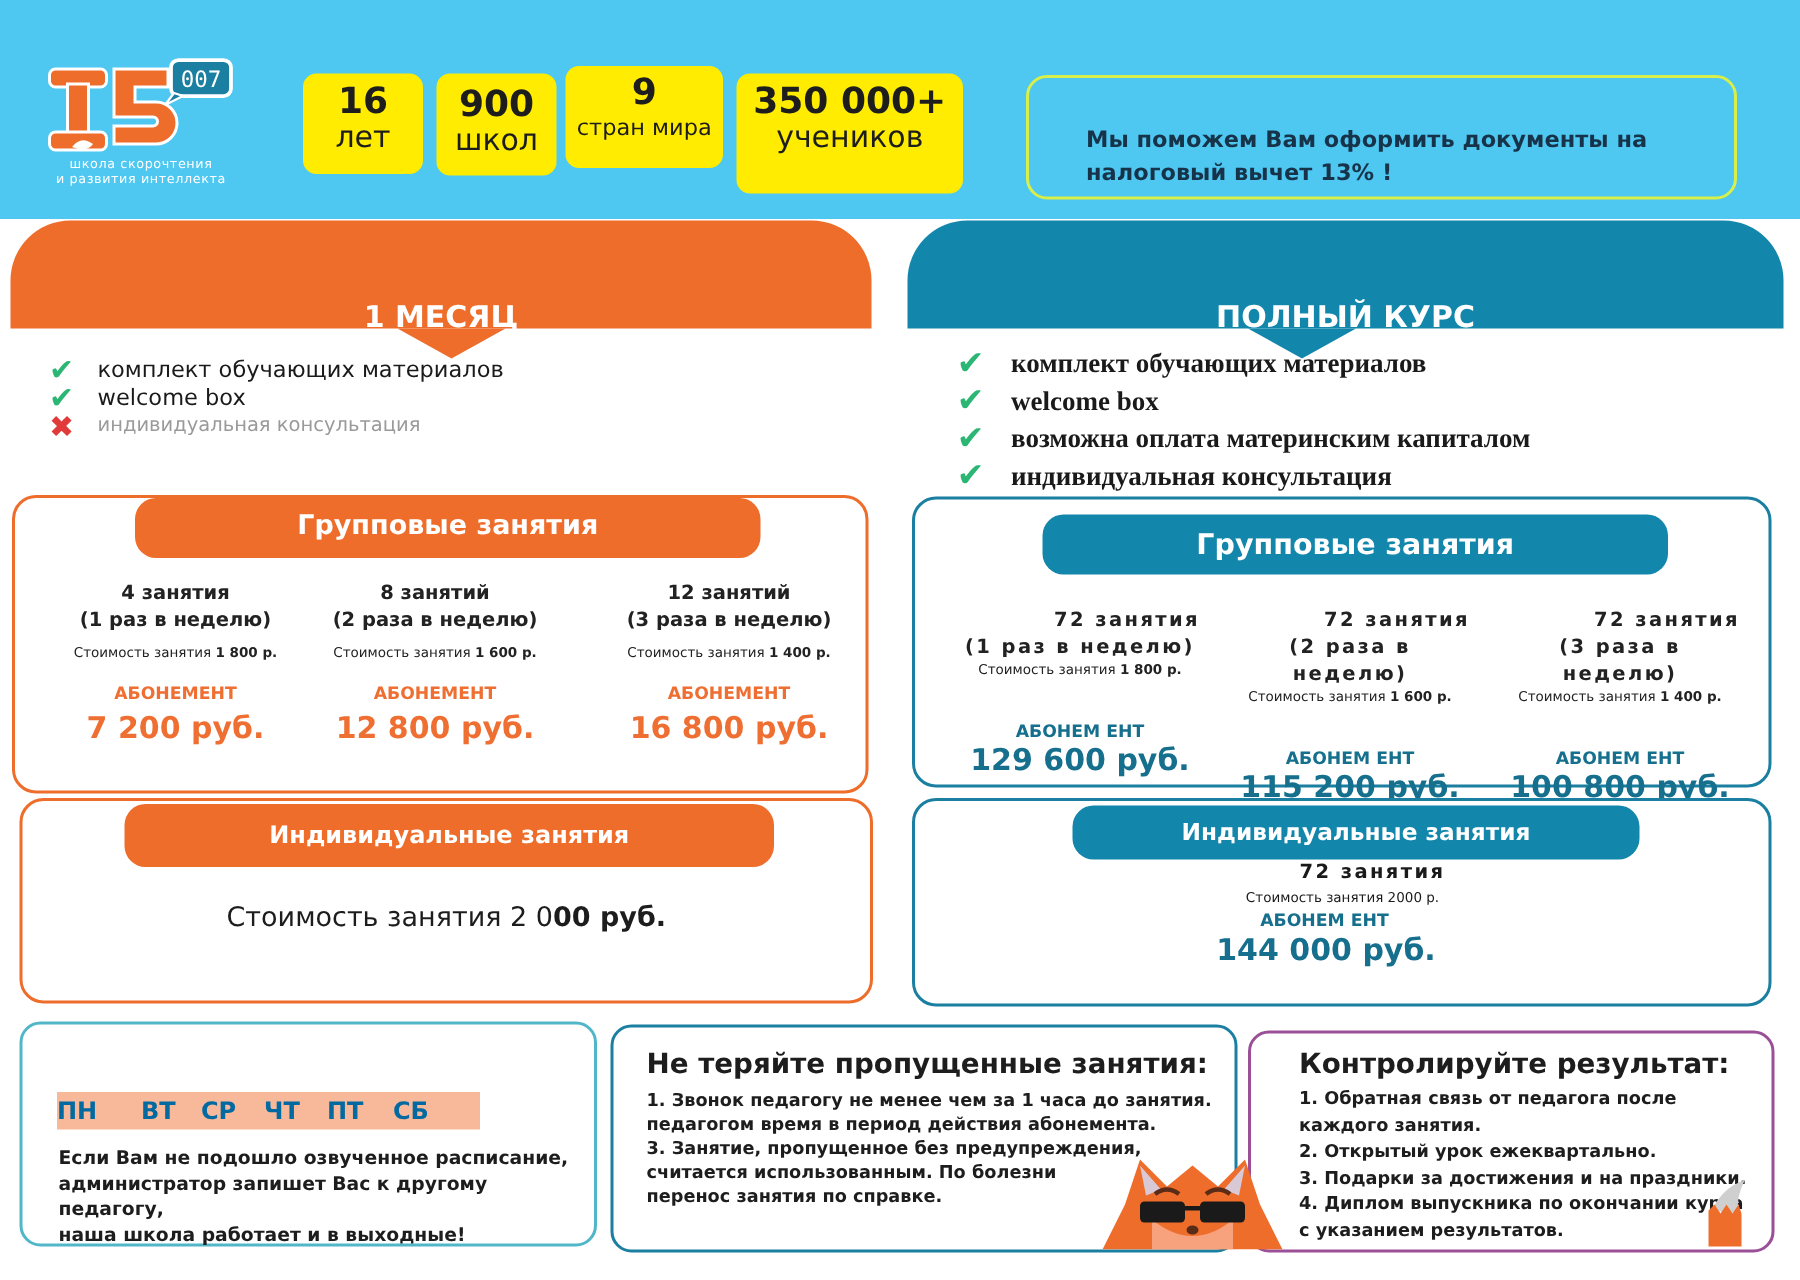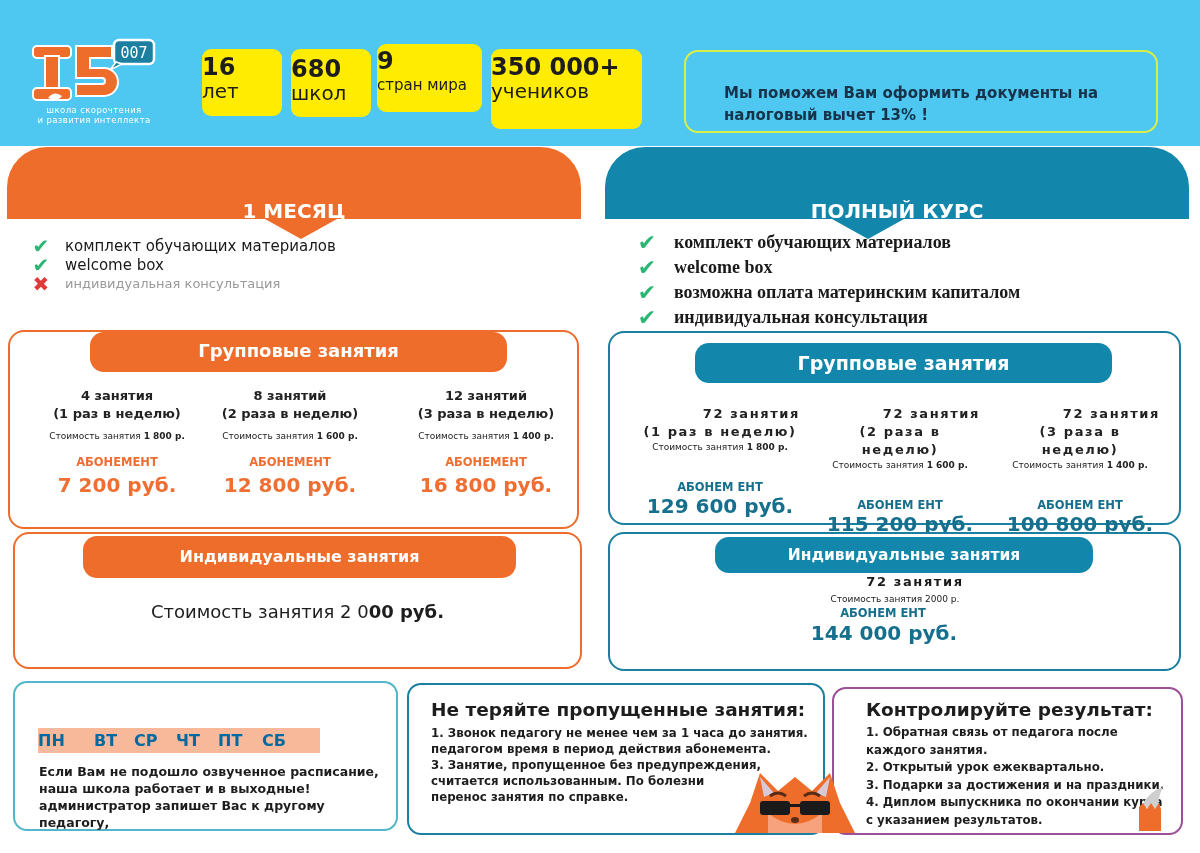--- a/index.html
+++ b/index.html
@@ -3,21 +3,21 @@
 <meta charset="utf-8">
 <style>
   * { box-sizing: border-box; margin: 0; padding: 0; }
   html, body { width: 1200px; height: 853px; overflow: hidden; background: #ffffff; }
   body { font-family: "DejaVu Sans", sans-serif; color: #1a1a1a; position: relative; }
 
   
   .header { position: absolute; left: 0; top: 0; width: 1200px; height: 146px; background: #4ec7f1; }
   .logo { position: absolute; left: 28px; top: 36px; width: 130px; height: 95px; }
   .logo-tag { position: absolute; left: 34px; top: 105px; width: 120px; font-size: 8.5px; line-height: 10px; color: #ffffff; letter-spacing: 0.4px; text-align: center; }
-  .stat { position: absolute; background: #ffec00; border-radius: 9px; color: #1d1d1d; }
+  .stat { position: absolute; background: #ffec00; border-radius: 9px; text-align: center; color: #1d1d1d; }
   .stat .num { font-size: 24px; font-weight: bold; line-height: 28px; display: block; }
   .stat .lbl { font-size: 20px; line-height: 20px; display: block; }
   .stat1 { left: 202px; top: 49px; width: 80px; height: 67px; padding-top: 4px; }
   .stat2 { left: 291px; top: 49px; width: 80px; height: 68px; padding-top: 6px; }
   .stat3 { left: 377px; top: 44px; width: 105px; height: 68px; padding-top: 3px; }
   .stat3 .lbl { font-size: 15px; }
   .stat4 { left: 491px; top: 49px; width: 151px; height: 80px; padding-top: 4px; }
   .tax-box { position: absolute; left: 684px; top: 50px; width: 474px; height: 83px; border: 2px solid #d8ef4a; border-radius: 14px; padding: 30px 0 0 38px; font-size: 15px; font-weight: bold; line-height: 22px; color: #17334a; }
 
   
@@ -129,21 +129,21 @@
   <div class="logo-tag">
     <div>школа скорочтения</div>
     <div>и развития интеллекта</div>
   </div>
 
   <div class="stat stat1">
     <span class="num">16</span>
     <span class="lbl">лет</span>
   </div>
   <div class="stat stat2">
-    <span class="num">680</span>
+    <span class="num">900</span>
     <span class="lbl">школ</span>
   </div>
   <div class="stat stat3">
     <span class="num">9</span>
     <span class="lbl">стран мира</span>
   </div>
   <div class="stat stat4">
     <span class="num">350 000+</span>
     <span class="lbl">учеников</span>
   </div>
@@ -258,22 +258,22 @@
     <div class="t1">72 занятия</div>
     <div class="cost">Стоимость занятия 2000 р.</div>
     <div class="ab">АБОНЕМ ЕНТ</div>
     <div class="price">144 000 руб.</div>
   </div>
 </div>
 
 <div class="card c1">
   <div class="txt">
     <div>Если Вам не подошло озвученное расписание,</div>
+    <div>администратор запишет Вас к другому педагогу,</div>
     <div>наша школа работает и в выходные!</div>
-    <div>администратор запишет Вас к другому педагогу,</div>
   </div>
 </div>
 <div class="days-bar">
   <span>ПН</span>
   <span>ВТ</span>
   <span>СР</span>
   <span>ЧТ</span>
   <span>ПТ</span>
   <span>СБ</span>
 </div>

